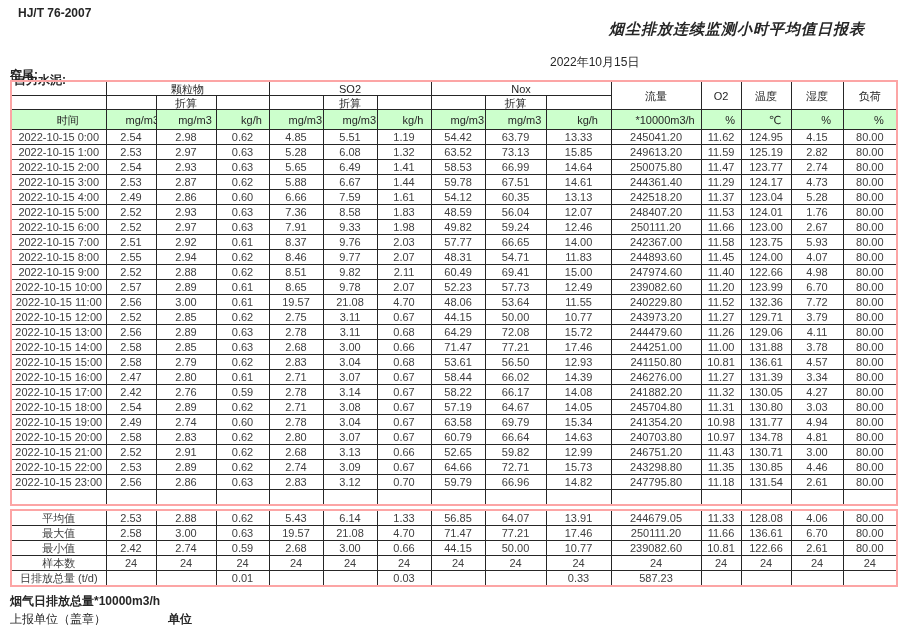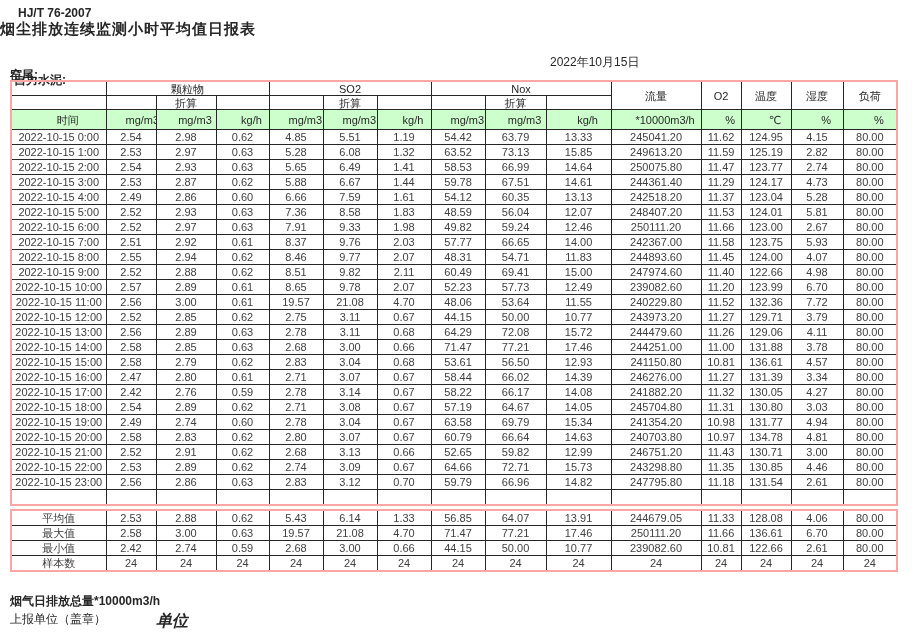--- a/index.html
+++ b/index.html
@@ -2,38 +2,38 @@
 <html><head>
 <meta charset="utf-8">
 <style>
   html,body{margin:0;padding:0;}
   body{
     width:916px;height:637px;background:#ffffff;position:relative;
     font-family:"Liberation Sans","DejaVu Sans",sans-serif;color:#262626;
   }
   .abs{position:absolute;}
   #doc-code{left:18px;top:6px;font-size:12px;font-weight:bold;}
-  #title{left:0;top:20px;width:865px;text-align:left;font-size:15px;font-weight:bold;letter-spacing:1px;}
+  #title{left:0;top:20px;width:865px;text-align:right;font-size:15px;font-weight:bold;letter-spacing:1px;font-style:italic;}
   #company{left:14px;top:40px;font-size:12px;font-weight:bold;margin-top:32px;}
   #location{left:10px;top:67px;font-size:12px;font-weight:bold;}
   #date{left:550px;top:54px;font-size:12px;}
   table.rpt{border-collapse:collapse;table-layout:fixed;width:886px;border:2px solid #fca5a5;}
   table.rpt td{
     border:1px solid #262626;font-size:11px;line-height:12px;text-align:center;
     color:#404040;padding:0 1px;height:14px;overflow:hidden;white-space:nowrap;
   }
   table.rpt thead td{color:#262626;}
   #main-table{left:10px;top:80px;}
   #summary-table{left:10px;top:509px;border-radius:16px;}
   tr.h14 td{height:13px;}
   tr.green td{background:#ccffcc;height:19px;color:#2f4f2f;padding-left:19px;}
   td.left{text-align:left;padding-left:2px;}
   #footer-flow-total{left:10px;top:593px;font-size:12px;font-weight:bold;}
   #footer-report-unit{left:10px;top:611px;font-size:12px;font-weight:normal;}
-  #footer-unit{left:156px;top:611px;font-size:16px;font-weight:bold;font-style:italic;}
+  #footer-unit{left:168px;top:611px;font-size:12px;font-weight:bold;}
 </style>
 </head>
 <body>
 
 <div class="abs" id="doc-code">HJ/T  76-2007</div>
 <div class="abs" id="title">烟尘排放连续监测小时平均值日报表</div>
 <div class="abs" id="company">自力水泥:</div>
 <div class="abs" id="location">窑尾:</div>
 <div class="abs" id="date">2022年10月15日</div>
 
@@ -190,21 +190,21 @@
         <td>0.63</td>
         <td>7.36</td>
         <td>8.58</td>
         <td>1.83</td>
         <td>48.59</td>
         <td>56.04</td>
         <td>12.07</td>
         <td>248407.20</td>
         <td>11.53</td>
         <td>124.01</td>
-        <td>5.81</td>
+        <td>1.76</td>
         <td>80.00</td>
       </tr>
       <tr>
         <td>2022-10-15 6:00</td>
         <td>2.52</td>
         <td>2.97</td>
         <td>0.63</td>
         <td>7.91</td>
         <td>9.33</td>
         <td>1.98</td>
@@ -606,18 +606,35 @@
         <td>24</td>
         <td>24</td>
         <td>24</td>
         <td>24</td>
         <td>24</td>
         <td>24</td>
         <td>24</td>
         <td>24</td>
         <td>24</td>
       </tr>
+      <tr>
+        <td class="left">日排放总量 (t/d)</td>
+        <td></td>
+        <td></td>
+        <td>0.01</td>
+        <td></td>
+        <td></td>
+        <td>0.03</td>
+        <td></td>
+        <td></td>
+        <td>0.33</td>
+        <td>587.23</td>
+        <td></td>
+        <td></td>
+        <td></td>
+        <td></td>
+      </tr>
     </tbody>
 </table>
 
 <div class="abs" id="footer-flow-total">烟气日排放总量*10000m3/h</div>
 <div class="abs" id="footer-report-unit">上报单位（盖章）</div>
 <div class="abs" id="footer-unit">单位</div>
 
 </body></html>

